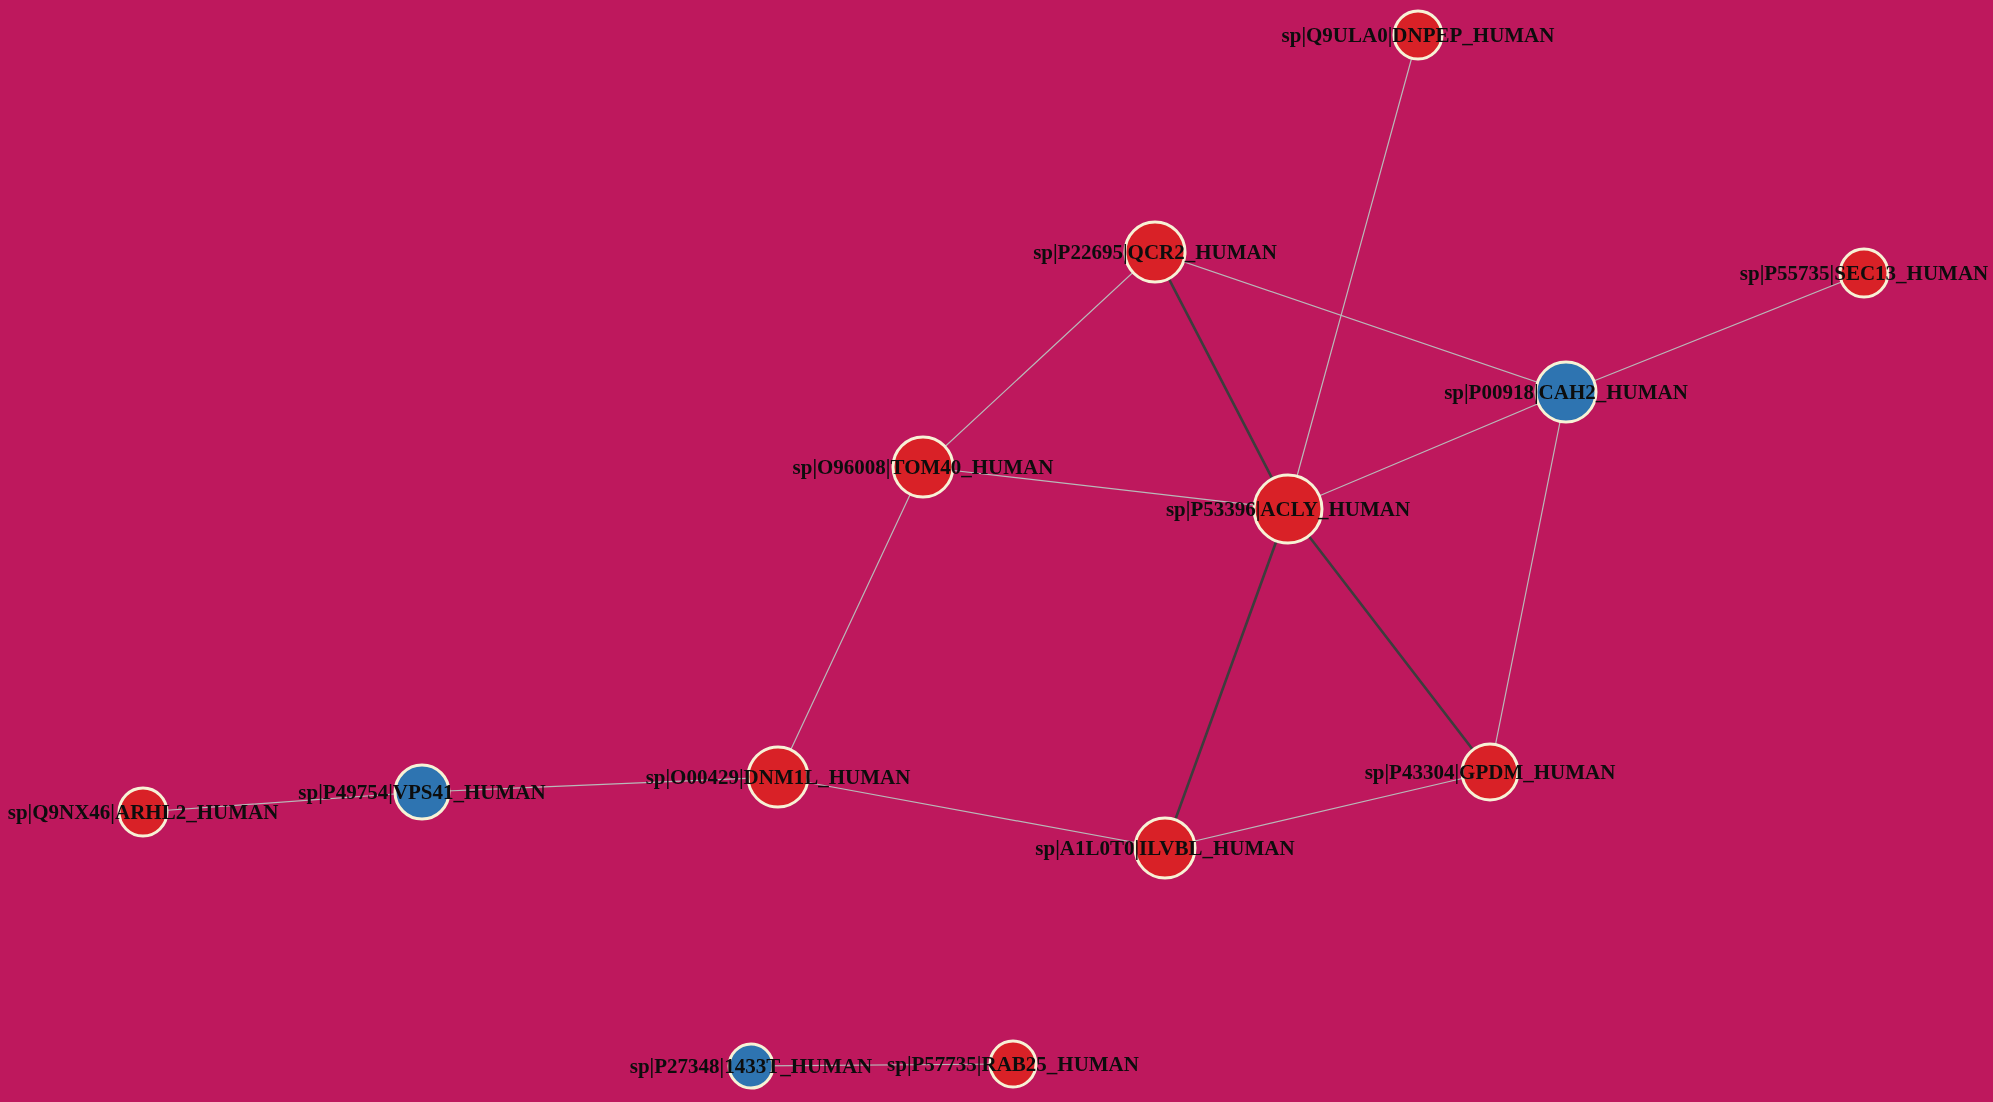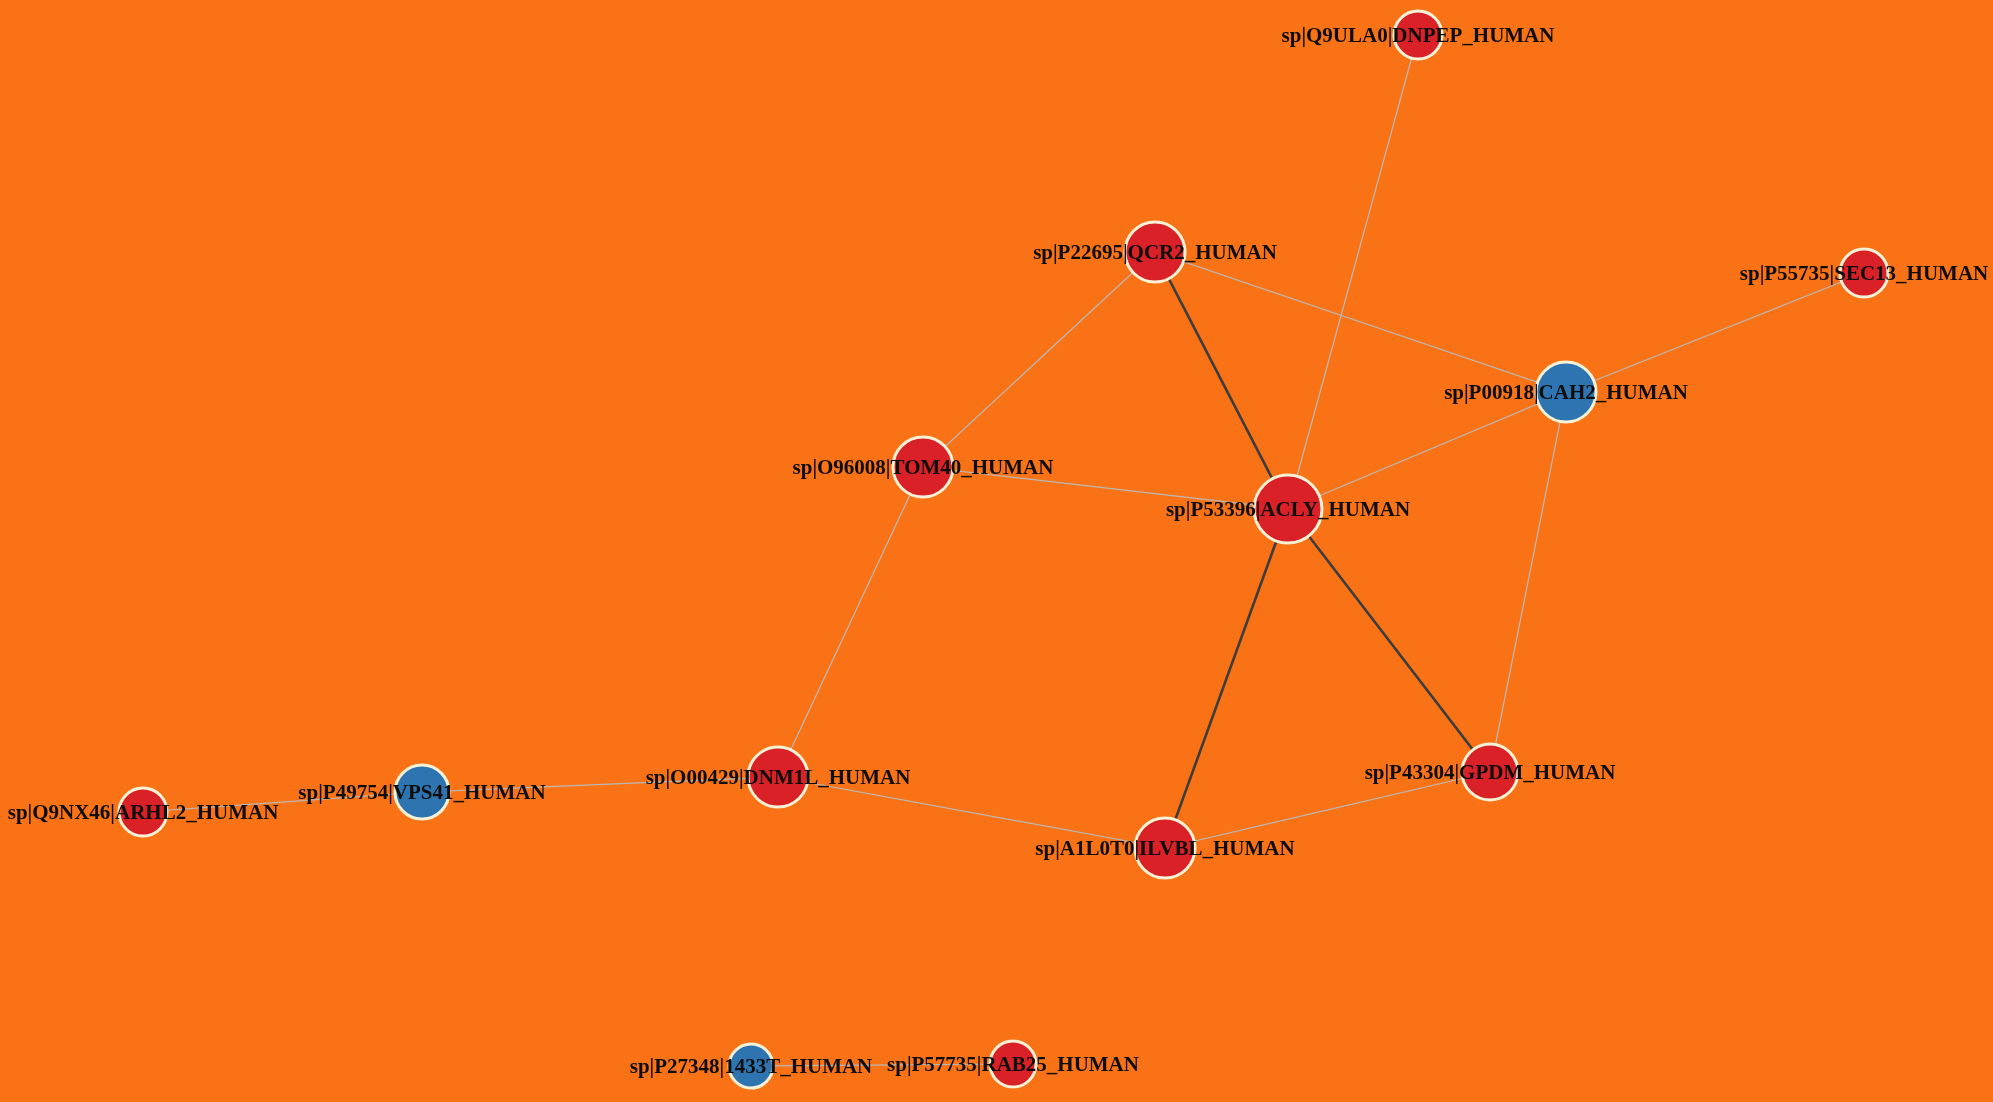--- a/index.html
+++ b/index.html
@@ -5,21 +5,21 @@
   html,body{
     margin:0;
     padding:0;
     background:#ffffff;
     font-family:"Liberation Serif", serif;
   }
   .canvas-wrap{
     position:relative;
     width:1993px;
     height:1102px;
-    background:#f97316;
+    background:#be185d;
     overflow:hidden;
   }
   svg{display:block}
   .edge{stroke-linecap:round}
   .node-label{
     font-family:"Liberation Serif", serif;
     font-weight:bold;
     font-size:21px;
     text-anchor:middle;
     user-select:none;

